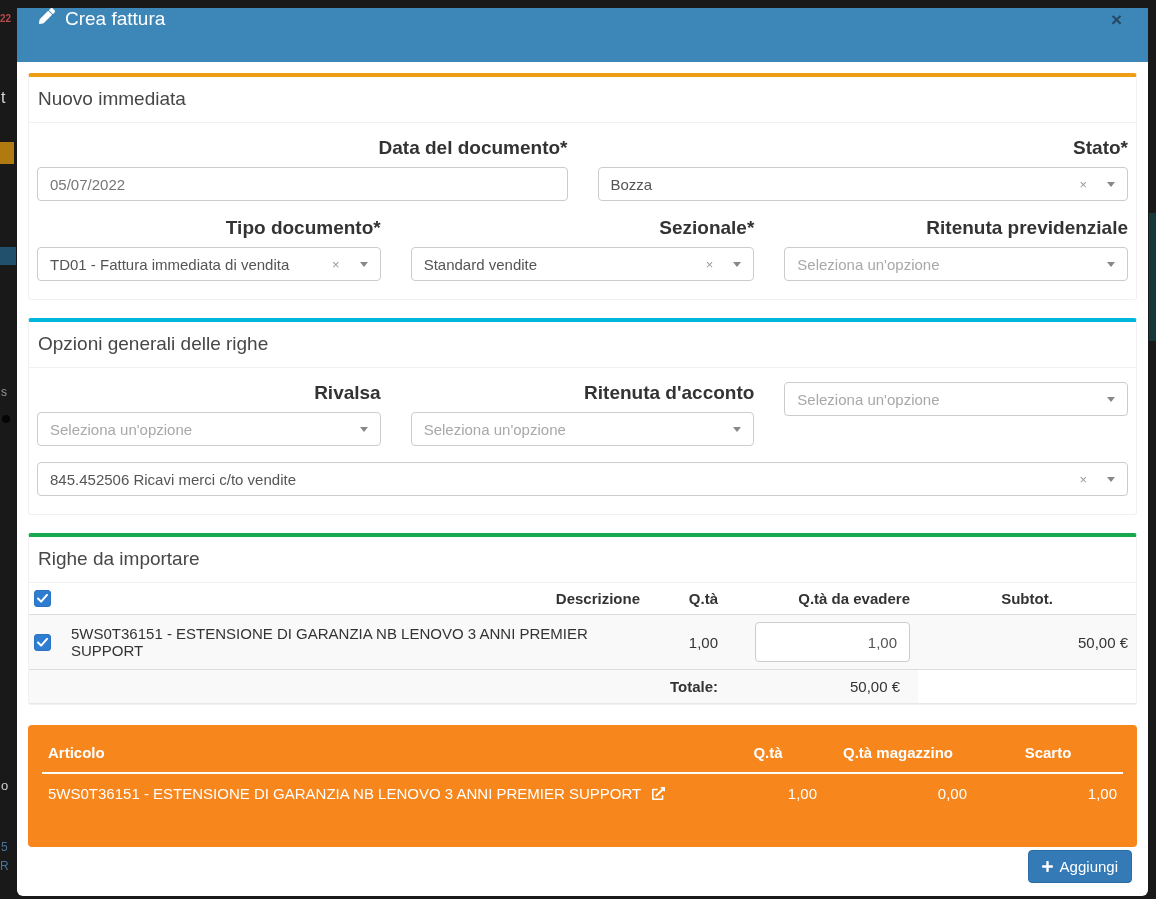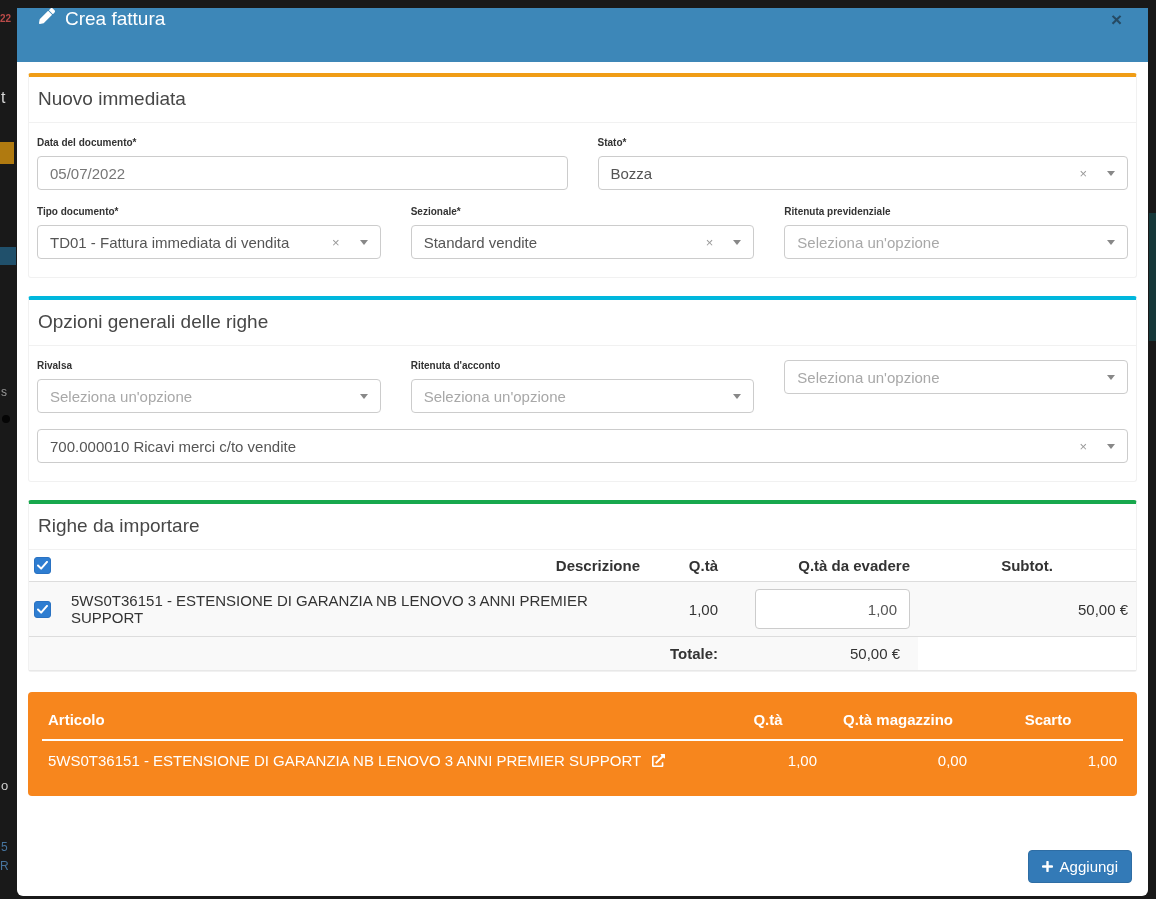--- a/index.html
+++ b/index.html
@@ -44,21 +44,21 @@
   .card { border:1px solid #f1f1f1; border-top:4px solid #ccc; border-radius:3px; margin-bottom:18px; background:#fff; }
   .card.acc-orange { border-top-color:#f09d16; }
   .card.acc-cyan   { border-top-color:#00b7dd; }
   .card.acc-green  { border-top-color:#18a84d; }
   .card-title { font-size:19px; color:#474747; padding:11px 9px 12px; border-bottom:1px solid #f1f1f1; }
   .card-pad { padding:14px 8px 16px; }
 
   .form-row { display:flex; gap:30px; margin-bottom:16px; }
   .form-row:last-child { margin-bottom:2px; }
   .field { flex:1; min-width:0; }
-  .field > label { display:block; font-weight:bold; font-size:10px; color:#333; margin-bottom:8px; }
+  .field > label { display:block; font-weight:bold; font-size:19px; color:#333; margin-bottom:8px;text-align:right; }
   .control {
     height:34px; border:1px solid #ccc; border-radius:4px; background:#fff;
     display:flex; align-items:center; padding:0 12px; font-size:15px; color:#555;
     width:100%;
   }
   input.control { outline:none; }
   .control.date-input { color:#777; }
   .sel .val { flex:1; white-space:nowrap; overflow:hidden; text-overflow:ellipsis; }
   .sel .val.ph { color:#a8a8a8; }
   .sel .clear { color:#999; font-size:13px; margin:0 20px 0 8px; cursor:pointer; line-height:1; }
@@ -87,21 +87,21 @@
 
   .cb {
     width:17px; height:17px; background:#2e7dd1; border:1px solid #2a72c2; border-radius:3px;
     display:flex; align-items:center; justify-content:center; cursor:pointer;
   }
   .cb svg { width:11px; height:9px; }
 
   
   .articoli {
     background:#f7861d; border-radius:4px; color:#fff;
-    margin:20px 0 0; padding:8px 14px 16px;
+    margin:20px 0 0; padding:8px 14px 34px;
   }
   table.arti { width:100%; border-collapse:collapse; table-layout:fixed; font-size:15px; }
   table.arti th { font-weight:bold; text-align:left; padding:11px 6px; border-bottom:2px solid rgba(255,255,255,.85); }
   table.arti td { padding:11px 6px; }
   table.arti .n { width:110px; }
   table.arti .m { width:150px; }
   table.arti .s { width:150px; }
   table.arti th.n, table.arti th.m, table.arti th.s { text-align:center; }
   table.arti td.n, table.arti td.m, table.arti td.s { text-align:right; }
   .ext-icon { display:inline-flex; margin-left:7px; vertical-align:-1px; }
@@ -210,21 +210,21 @@
           <div class="field">
             <div class="control sel">
               <span class="val ph">Seleziona un'opzione</span>
               <span class="arrow"></span>
             </div>
           </div>
         </div>
         <div class="form-row">
           <div class="field">
             <div class="control sel">
-              <span class="val">700.000010 Ricavi merci c/to vendite</span>
+              <span class="val">845.452506 Ricavi merci c/to vendite</span>
               <span class="clear">×</span>
               <span class="arrow"></span>
             </div>
           </div>
         </div>
       </div>
     </div>
 
     <div class="card acc-green">
       <div class="card-title">Righe da importare</div>

